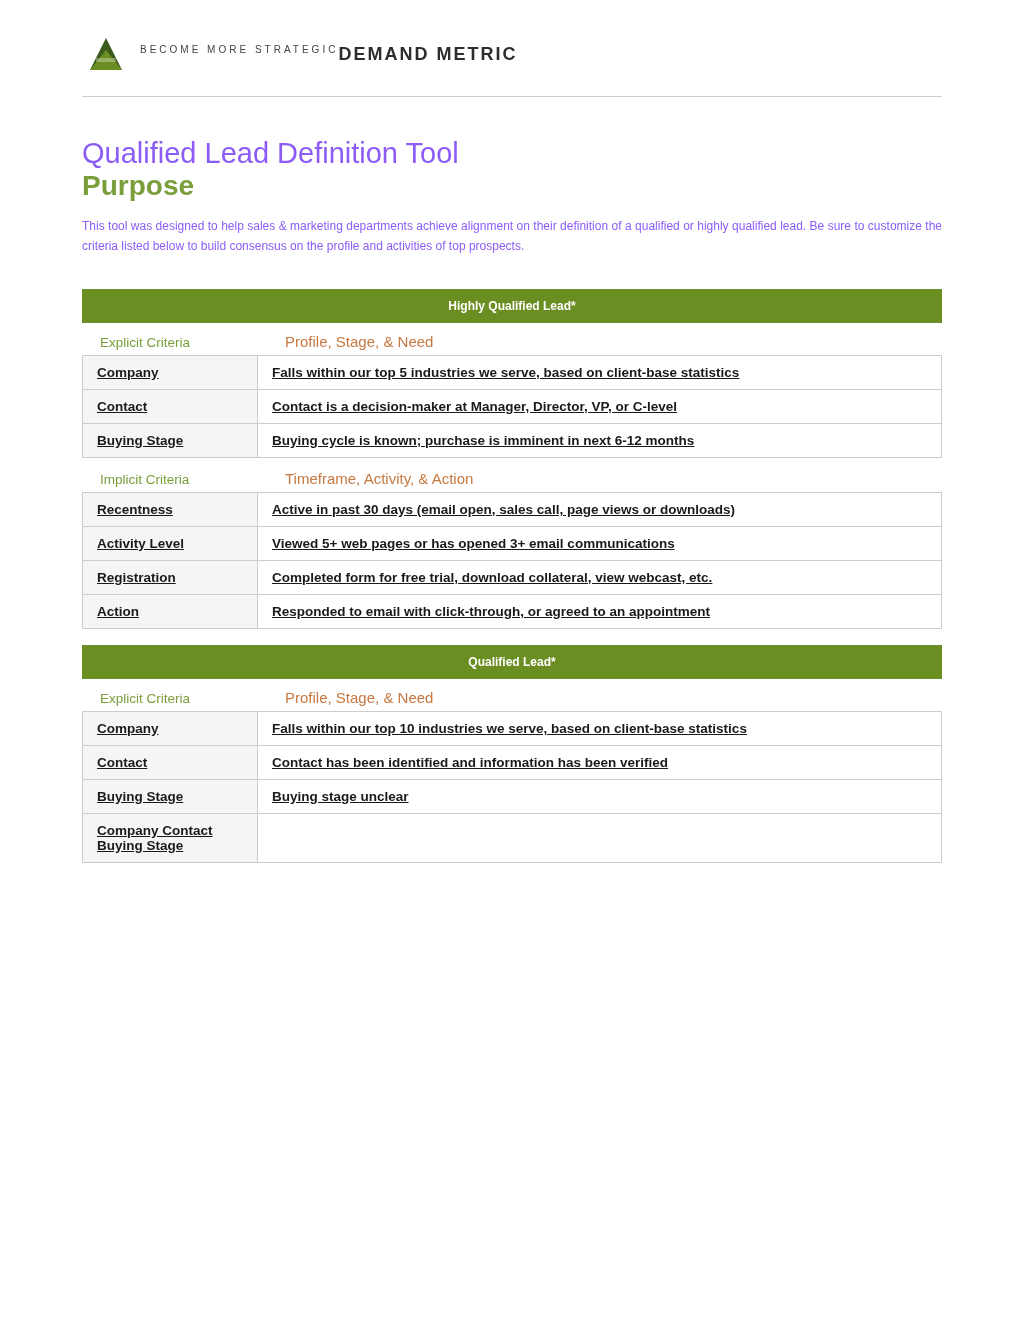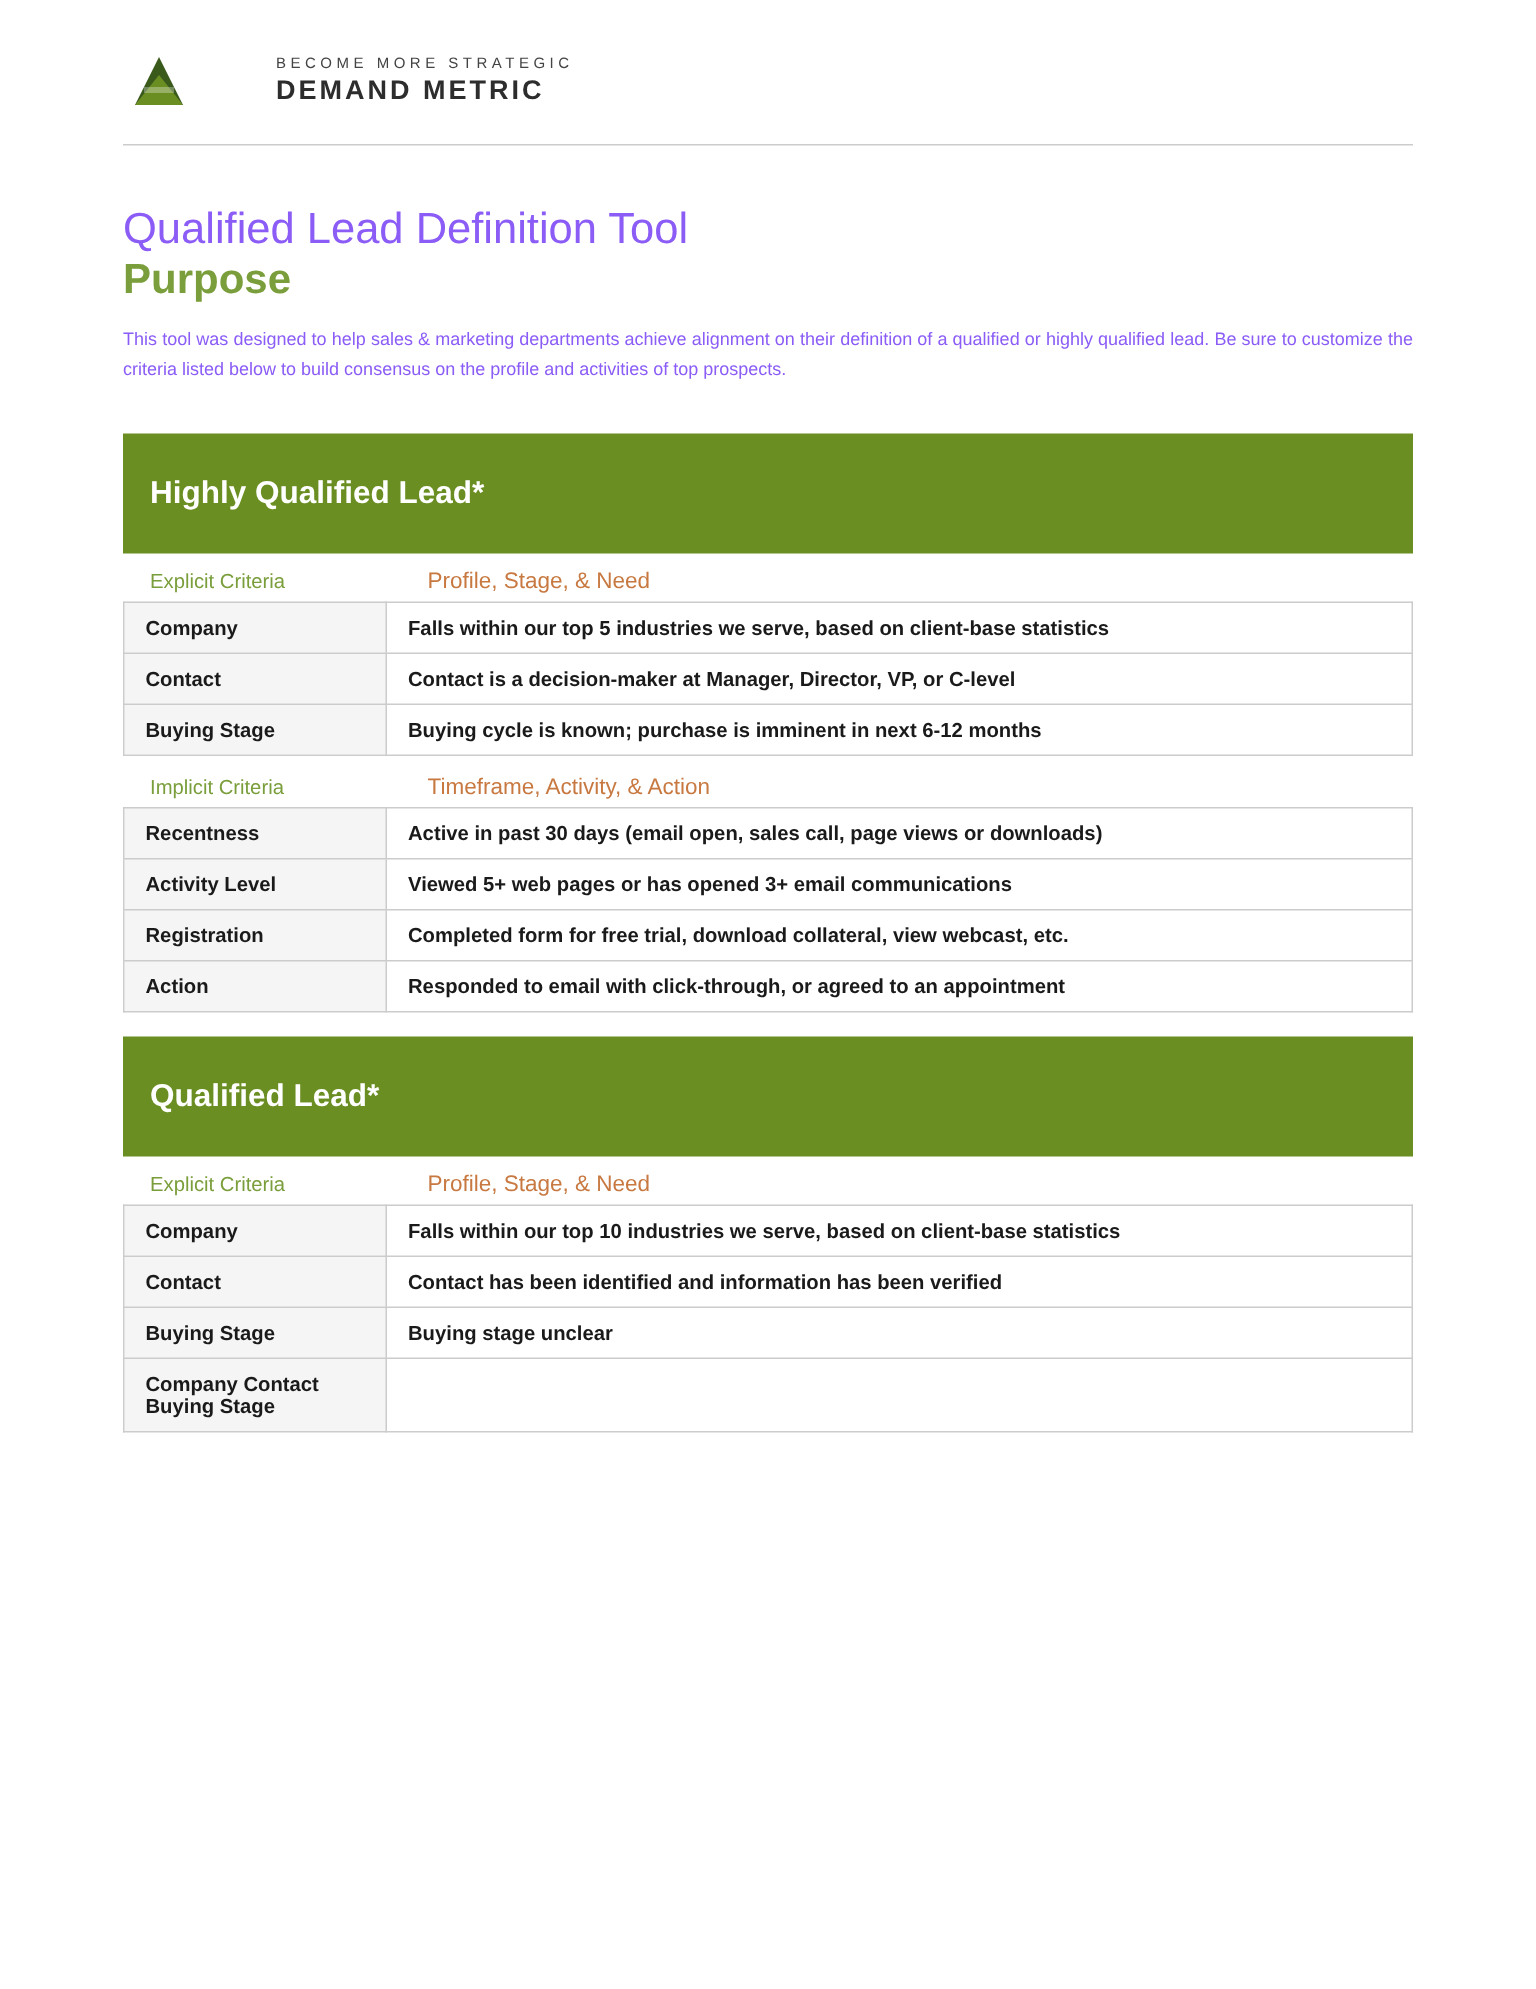--- a/index.html
+++ b/index.html
@@ -33,22 +33,21 @@
 
     .logo-icon {
       width: 48px;
       height: 48px;
       margin-right: 10px;
       flex-shrink: 0;
     }
 
     .logo-text-area {
       display: flex;
-      flex-direction: column;
-      margin-left: 44px;
+      flex-direction: row;
     }
 
     .logo-tagline {
       font-size: 10px;
       letter-spacing: 3px;
       color: #444444;
       text-transform: uppercase;
       margin-bottom: 2px;
     }
 
@@ -85,23 +84,24 @@
     }
 
     table {
       width: 100%;
       border-collapse: collapse;
     }
 
     .green-header {
       background-color: #6b8e23;
       color: #ffffff;
-      font-size: 21px;
-      font-weight: bold;
-      padding: 28px 18px;
+      font-size: 12px;
+      font-weight: bold;
+      padding: 10px 18px;
+      text-align: center;
     }
 
     .criteria-section {
       display: flex;
       align-items: baseline;
       padding: 10px 18px 5px 18px;
     }
 
     .crit-left {
       color: #7a9e3b;
@@ -119,20 +119,21 @@
     .data-table {
       width: 100%;
       border-collapse: collapse;
       margin-bottom: 2px;
     }
 
     .data-table td {
       border: 1px solid #cccccc;
       padding: 9px 14px;
       font-size: 13.5px;
+      text-decoration: underline;
     }
 
     .data-table .lbl {
       font-weight: bold;
       width: 175px;
       background-color: #f5f5f5;
       color: #1a1a1a;
     }
 
     .data-table .val {

